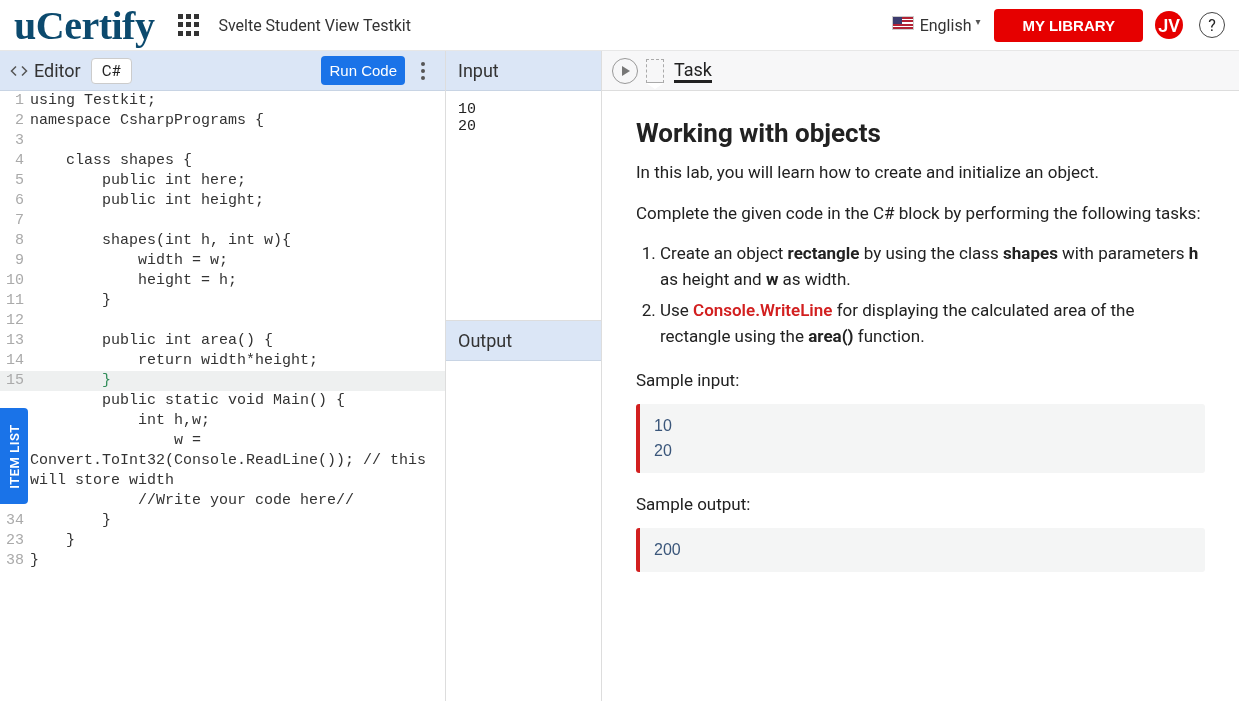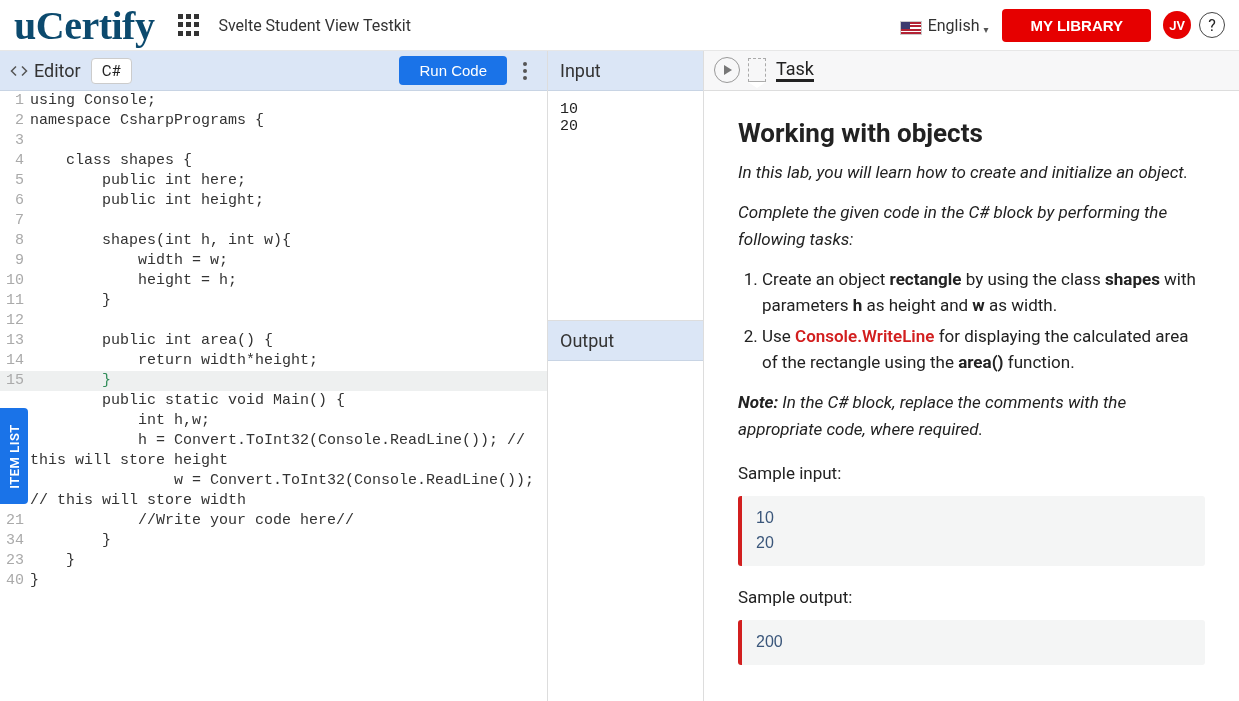--- a/index.html
+++ b/index.html
@@ -6,40 +6,40 @@
   html, body { height: 100%; font-family: -apple-system, BlinkMacSystemFont, "Segoe UI", Roboto, Arial, sans-serif; background:#fff; color:#222; }
   body { width:1239px; height:701px; overflow:hidden; position:relative; }
 
   
   .header { height:51px; display:flex; align-items:center; padding:0 14px; border-bottom:1px solid #e7e7e7; }
   .logo { font-family: Georgia, "Times New Roman", serif; font-size:40px; font-weight:700; color:#0c4a6e; margin-right:24px; letter-spacing:-0.5px; }
   .grid-icon { width:22px; height:22px; display:flex; flex-wrap:wrap; gap:3px; margin-right:18px; cursor:pointer; }
   .grid-icon span { width:5px; height:5px; background:#333; }
   .product-title { font-size:16px; color:#333; }
   .grow { flex:1; }
-  .lang { display:flex; align-items:flex-end; font-size:16px; color:#333; margin-right:14px; cursor:pointer;margin-left:16px; }
+  .lang { display:flex; align-items:flex-start; font-size:16px; color:#333; margin-right:14px; cursor:pointer;margin-left:16px; }
   .flag { width:22px; height:14px; margin-right:6px; position:relative; background:repeating-linear-gradient(#b22234,#b22234 1.75px,#fff 1.75px,#fff 3.5px); border:0.5px solid #ccc; }
   .flag::before{content:"";position:absolute;top:0;left:0;width:9px;height:7px;background:#3c3b6e;}
   .caret { margin-left:4px; font-size:10px; color:#555; }
   .mylib { background:#e60000; color:#fff; border:none; border-radius:4px; padding:8px 28px; font-size:15px; font-weight:600; margin-right:12px; cursor:pointer; }
-  .avatar { width:28px; height:28px; border-radius:50%; background:#e60000; color:#fff; font-size:13px; font-weight:600; display:flex; align-items:center; justify-content:center; margin-right:8px; cursor:pointer; }
+  .avatar { width:28px; height:28px; border-radius:50%; background:#e60000; color:#fff; font-size:18px; font-weight:600; display:flex; align-items:center; justify-content:center; margin-right:16px; cursor:pointer; }
   .help { width:26px; height:26px; border-radius:50%; border:1.5px solid #444; font-size:16px; display:flex; align-items:center; justify-content:center; cursor:pointer; }
 
   
   .main { position:absolute; top:51px; bottom:0; left:0; right:0; display:flex; }
-  .left { width:548px; display:flex; flex-direction:column; border-right:1px solid #ddd; }
+  .left { width:446px; display:flex; flex-direction:column; border-right:1px solid #ddd; }
   .mid  { width:156px; display:flex; flex-direction:column; border-right:1px solid #ddd; }
   .right{ flex:1; display:flex; flex-direction:column; }
 
   
   .editor-bar { height:40px; background:#dbe6f6; display:flex; align-items:center; padding:0 10px; border-bottom:1px solid #c8d4e4; }
   .code-icon { width:18px; margin-right:6px; }
   .editor-label { font-size:18px; color:#333; margin-right:10px; }
   .lang-chip { background:#fff; border:1px solid #ccc; border-radius:4px; padding:3px 10px; font-size:15px; }
-  .run-btn { margin-left:auto; background:#1a73e8; color:#fff; border:none; border-radius:4px; padding:6px 20px; font-size:15px; cursor:pointer; }
+  .run-btn { margin-left:auto; background:#1a73e8; color:#fff; border:none; border-radius:4px; padding:6px 8px; font-size:15px; cursor:pointer; }
   .kebab { width:24px; display:flex; flex-direction:column; align-items:center; gap:3px; margin-left:6px; cursor:pointer; }
   .kebab span{width:4px;height:4px;background:#555;border-radius:50%;}
 
   
   .code-wrap { flex:1; overflow:auto; font-family: "Consolas","Courier New",monospace; font-size:15px; line-height:20px; position:relative; }
   .code-row { display:flex; }
   .gutter { width:30px; text-align:right; color:#aaa; padding-right:6px; user-select:none; flex:none; }
   .code { white-space:pre-wrap; word-break:break-word; flex:1; color:#333; }
   .code-row.hl { background:#eef0f0; }
   .close-brace { color:#2e8b57; }
@@ -52,21 +52,21 @@
 
   
   .task-bar { height:40px; background:#f7f7f8; border-bottom:1px solid #ddd; display:flex; align-items:center; padding:0 10px; }
   .circ-btn { width:26px; height:26px; border:1.5px solid #999; border-radius:50%; display:flex; align-items:center; justify-content:center; margin-right:8px; cursor:pointer; }
   .play-tri { width:0;height:0;border-top:5px solid transparent;border-bottom:5px solid transparent;border-left:8px solid #777; margin-left:2px;}
   .bookmark { width:18px; height:24px; border:1px dashed #aaa; border-bottom:none; position:relative; margin-right:10px; cursor:pointer;}
   .bookmark::after{content:"";position:absolute;bottom:-6px;left:-1px;width:0;height:0;border-left:9px solid transparent;border-right:9px solid transparent;border-top:6px solid #fff; filter:drop-shadow(0 -1px 0 #aaa);}
   .task-tab { font-size:18px; color:#222; padding:0 0; border-bottom:3px solid #222;}
   .task-body { padding:22px 34px; font-size:17px; line-height:1.55; color:#222; overflow:auto; }
   .task-body h2 { font-size:26px; font-weight:700; margin-bottom:6px; }
-  .task-body p { margin-bottom:14px;font-style:italic; }
+  .task-body p { margin-bottom:14px; }
   .task-body b, .task-body strong { font-weight:700; }
   .task-body ol { padding-left:24px; margin-bottom:14px;}
   .task-body li { margin-bottom:4px;}
   .red { color:#d21f1f; font-weight:600; }
   .sample-label { font-weight:400; margin:18px 0 10px 0; }
   .sample-box { background:#f4f5f5; border-left:4px solid #d21f1f; border-radius:3px; padding:10px 14px; font-family:"Segoe UI",Arial,sans-serif; color:#3a567a; font-size:16px; white-space:pre-line; margin-bottom:18px;}
 
   
   .side-tab { position:absolute; left:0; top:408px; transform-origin:top left; background:#1a73e8; color:#fff; width:28px; height:96px; display:flex; align-items:center; justify-content:center; border-radius:0 4px 4px 0; cursor:pointer; }
   .side-tab span{ transform:rotate(-90deg); white-space:nowrap; font-size:13px; font-weight:600; letter-spacing:0.5px;}
@@ -112,21 +112,21 @@
       <button class="run-btn">Run Code</button>
       <div class="kebab">
           <span></span>
           <span></span>
           <span></span>
         </div>
     </div>
     <div class="code-wrap" id="code-wrap">
         <div class="code-row">
           <div class="gutter">1</div>
-          <div class="code">using Console;</div>
+          <div class="code">using Testkit;</div>
         </div>
         <div class="code-row">
           <div class="gutter">2</div>
           <div class="code">namespace CsharpPrograms {</div>
         </div>
         <div class="code-row">
           <div class="gutter">3</div>
           <div class="code"></div>
         </div>
         <div class="code-row">
@@ -183,41 +183,37 @@
         </div>
         <div class="code-row">
           <div class="gutter"></div>
           <div class="code">        public static void Main() {</div>
         </div>
         <div class="code-row">
           <div class="gutter"></div>
           <div class="code">            int h,w;</div>
         </div>
         <div class="code-row">
-          <div class="gutter"></div>
-          <div class="code">            h = Convert.ToInt32(Console.ReadLine()); // this will store height</div>
-        </div>
-        <div class="code-row">
           <div class="gutter">20</div>
           <div class="code">                w = Convert.ToInt32(Console.ReadLine()); // this will store width</div>
         </div>
         <div class="code-row">
           <div class="gutter">21</div>
           <div class="code">            //Write your code here//</div>
         </div>
         <div class="code-row">
           <div class="gutter">34</div>
           <div class="code">        }</div>
         </div>
         <div class="code-row">
           <div class="gutter">23</div>
           <div class="code">    }</div>
         </div>
         <div class="code-row">
-          <div class="gutter">40</div>
+          <div class="gutter">38</div>
           <div class="code">}</div>
         </div>
       </div>
   </div>
 
   <div class="mid">
     <div class="input-section">
       <div class="io-head">Input</div>
       <div class="io-body">10
 20</div>
@@ -241,21 +237,20 @@
       <p>In this lab, you will learn how to create and initialize an object.</p>
       <p>Complete the given code in the C# block by performing the following tasks:</p>
       <ol>
         <li>
           <span>Create an object </span><b>rectangle</b><span> by using the class </span><b>shapes</b><span> with parameters </span><b>h</b><span> as height and </span><b>w</b><span> as width.</span>
         </li>
         <li>
           <span>Use </span><span class="red">Console.WriteLine</span><span> for displaying the calculated area of the rectangle using the </span><b>area()</b><span> function.</span>
         </li>
       </ol>
-      <p><b>Note:</b><span> In the C# block, replace the comments with the appropriate code, where required.</span></p>
       <div class="sample-label">Sample input:</div>
       <div class="sample-box">10
 20</div>
       <div class="sample-label">Sample output:</div>
       <div class="sample-box">200</div>
     </div>
   </div>
 </div>
 
 <div class="side-tab">

